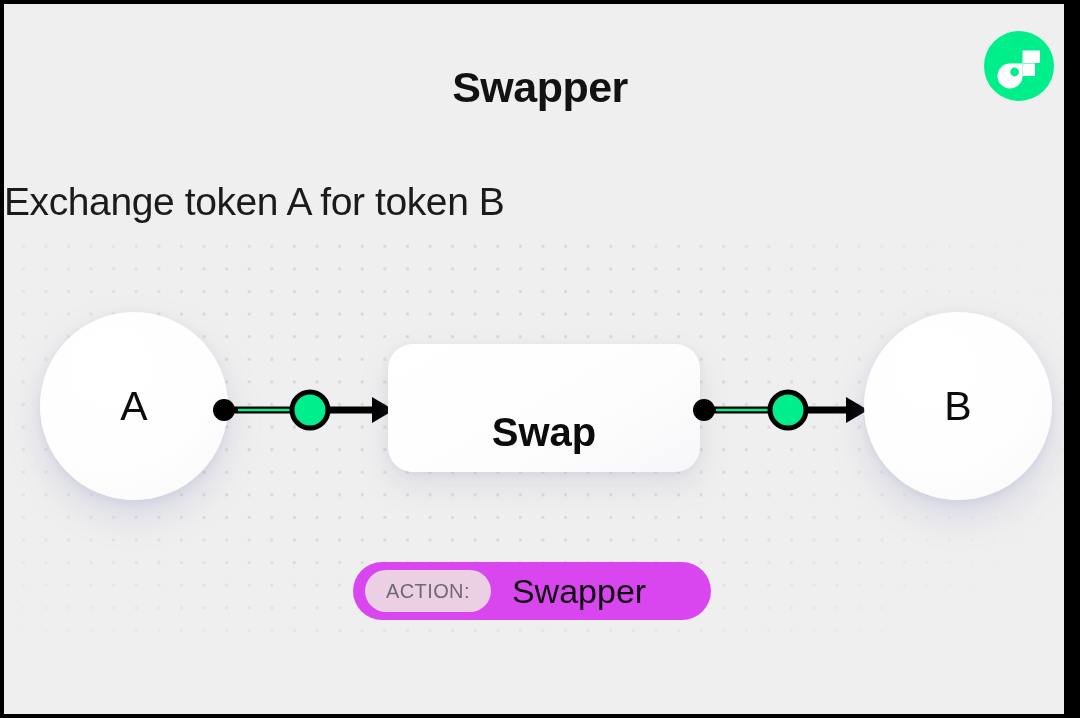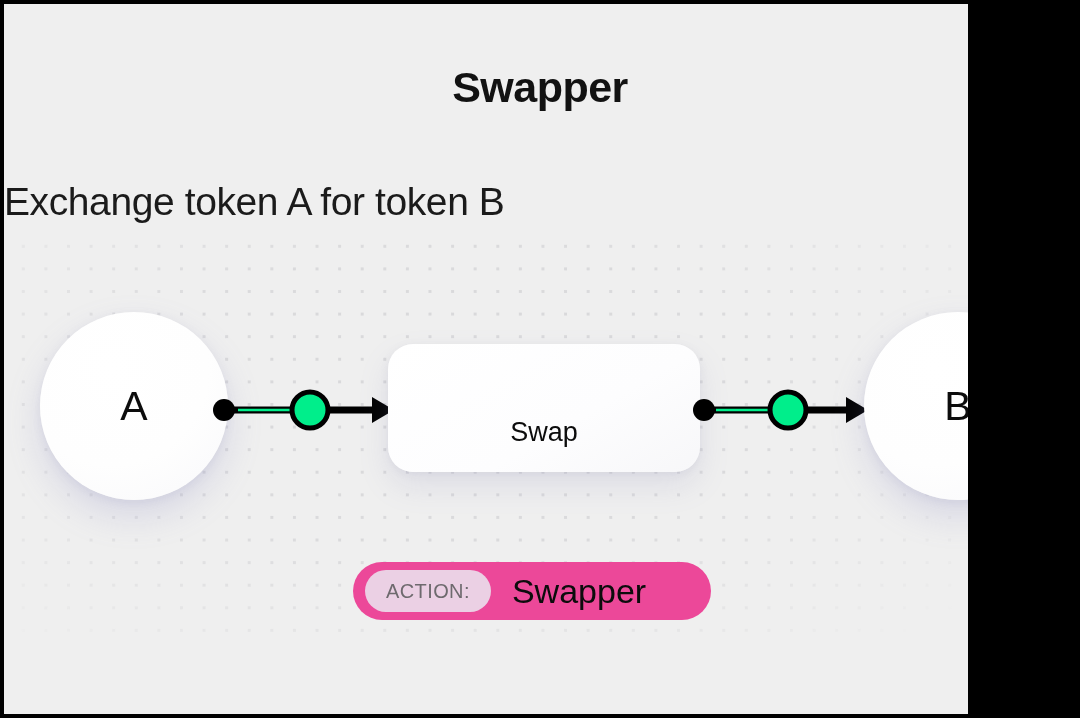--- a/index.html
+++ b/index.html
@@ -6,21 +6,21 @@
 
   html, body {
     width:1080px; height:718px;
     background:#000;
     font-family:"Liberation Sans", sans-serif;
   }
 
   #canvas {
     position:absolute;
     left:4px; top:4px;
-    width:964px; height:710px;
+    width:1060px; height:710px;
     background:#EFEFEF;
     overflow:hidden;
   }
 
   
   #dot-grid {
     position:absolute;
     left:0; top:225px;
     width:1072px; height:420px;
     background-image:radial-gradient(#D8D8DA 1.6px, transparent 1.7px);
@@ -72,34 +72,34 @@
   #swap-node {
     position:absolute;
     left:384px; top:340px;
     width:312px; height:128px;
     border-radius:25px;
     background:linear-gradient(150deg,#FFFFFF 0%,#FDFDFE 60%,#F7F7F9 100%);
     box-shadow:0 14px 30px rgba(130,130,180,.16),
                0 2px 8px rgba(120,120,160,.09);
     display:flex; align-items:center; justify-content:center;
   }
-  #swap-node-label { font-size:27px; font-weight:400; color:#0C0C0C;margin-top:48px; }
+  #swap-node-label { font-size:40px; font-weight:700; color:#0C0C0C;margin-top:48px; }
 
   
   .edge { position:absolute; top:378px; height:56px; }
   #edge-a-swap { left:200px; width:192px; }
   #edge-swap-b { left:686px; width:180px; }
 
   
   #action-badge {
     position:absolute;
     left:349px; top:558px;
     width:358px; height:58px;
     border-radius:29px;
-    background:#ec4899;
+    background:#d946ef;
     display:flex; align-items:center;
   }
   #action-badge-pill {
     margin-left:12px;
     height:42px; padding:0 21px;
     border-radius:21px;
     background:#EBD0E4;
     display:flex; align-items:center;
   }
   #action-badge-pill-label {

